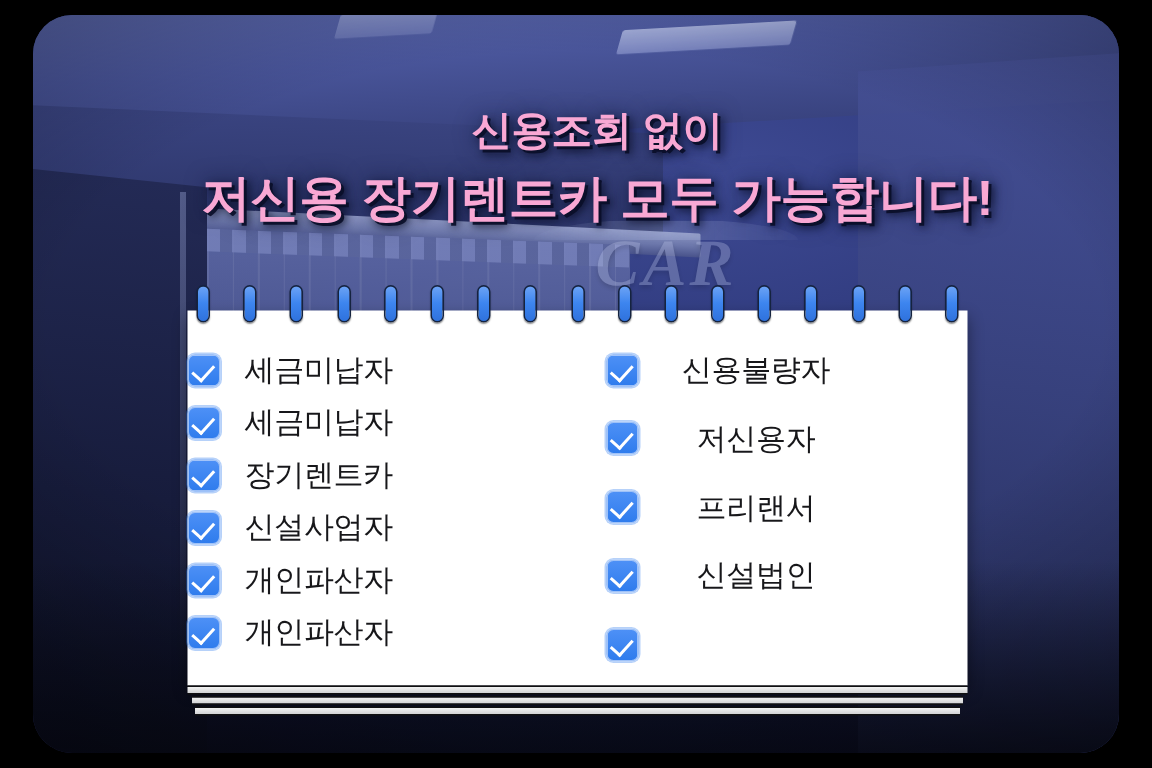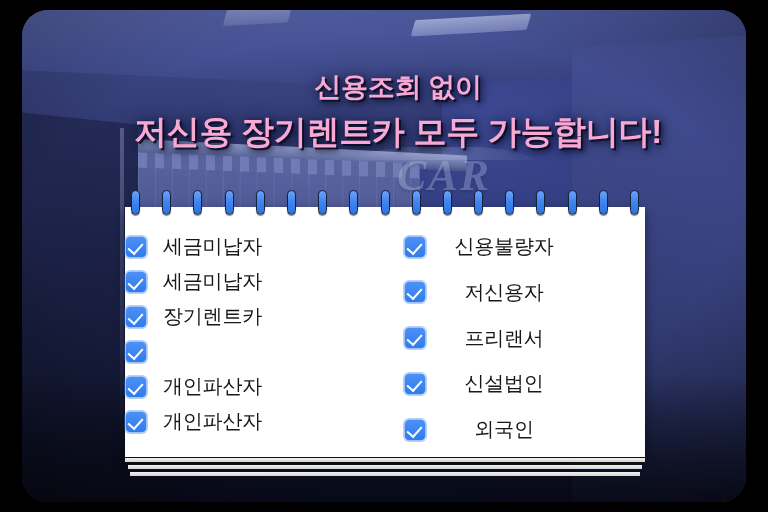--- a/index.html
+++ b/index.html
@@ -325,20 +325,21 @@
               <div class="item">
                 <div class="cbox">
                   <span class="tick"></span>
                 </div>
                 <span class="label">장기렌트카</span>
               </div>
               <div class="item">
                 <div class="cbox">
                   <span class="tick"></span>
                 </div>
+                <span class="label">신설사업자</span>
               </div>
               <div class="item">
                 <div class="cbox">
                   <span class="tick"></span>
                 </div>
                 <span class="label">개인파산자</span>
               </div>
               <div class="item">
                 <div class="cbox">
                   <span class="tick"></span>
@@ -368,21 +369,20 @@
               <div class="item">
                 <div class="cbox">
                   <span class="tick"></span>
                 </div>
                 <span class="label">신설법인</span>
               </div>
               <div class="item">
                 <div class="cbox">
                   <span class="tick"></span>
                 </div>
-                <span class="label">외국인</span>
               </div>
             </div>
           </div>
       </div>
 
       <div id="stack">
         <div class="sheet s1"></div>
         <div class="sheet s2"></div>
         <div class="sheet s3"></div>
       </div>

